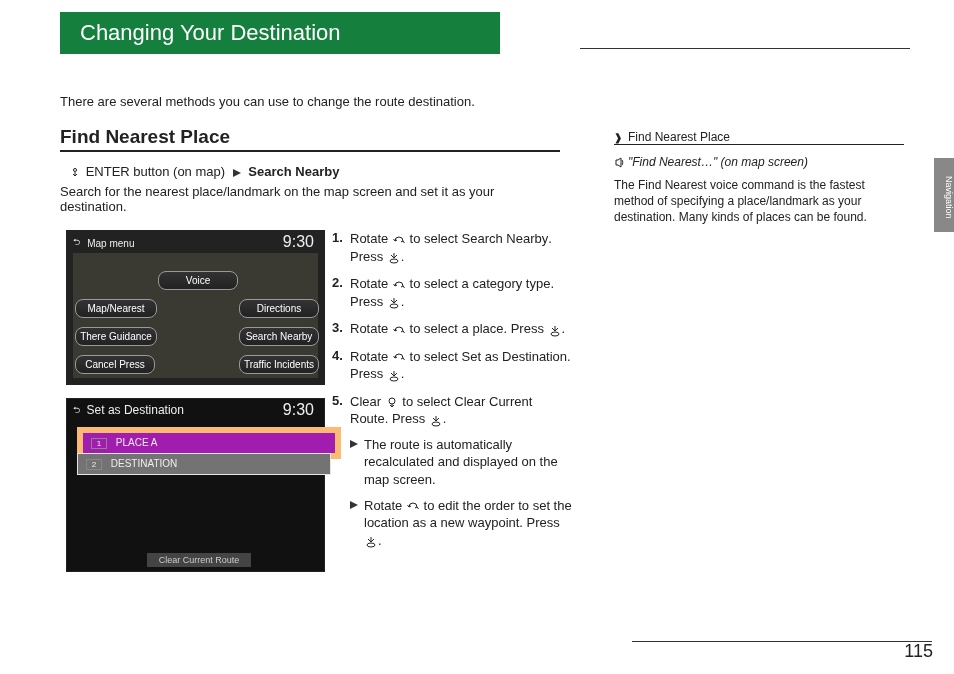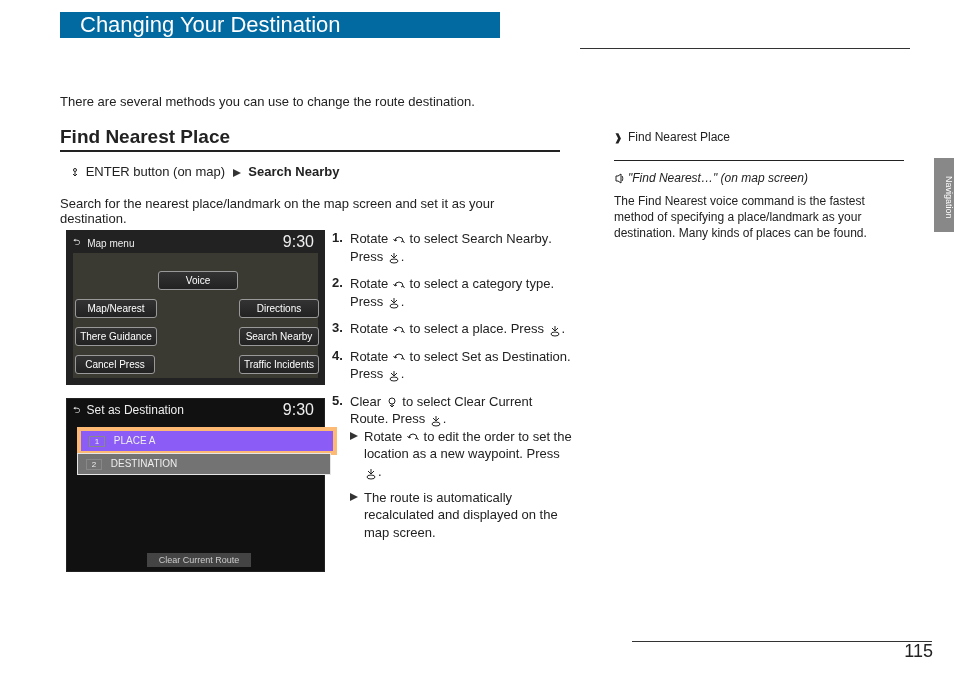--- a/index.html
+++ b/index.html
@@ -1,54 +1,54 @@
 <!DOCTYPE html>
 <html><head>
 <meta charset="utf-8">
 <style>
 body{margin:0;font-family:"Segoe UI",Arial,sans-serif;font-size:13px;color:#222;width:954px;height:674px;background:#fff;position:relative}
 .header{position:absolute;left:60px;top:12px;display:flex}
-.header-bar{background:#0369a1;color:#fff;font-size:22px;font-weight:normal;padding:0 20px;width:440px;box-sizing:border-box}
+.header-bar{background:#15803d;color:#fff;font-size:22px;font-weight:normal;padding:8px 20px;width:440px;box-sizing:border-box}
 .header-line{border-bottom:1px solid #333;position:absolute;left:580px;top:48px;width:330px}
 .intro{position:absolute;left:60px;top:94px;font-size:13px}
 .subhead{position:absolute;left:60px;top:126px;font-size:19px;font-weight:bold;border-bottom:2px solid #222;width:500px;padding-bottom:2px}
 .entryline{position:absolute;left:68px;top:164px;font-size:13px}
 .arrow-r{display:inline-block;width:0;height:0;border-top:4px solid transparent;border-bottom:4px solid transparent;border-left:8px solid #333;vertical-align:middle;margin:0 4px}
-.desc{position:absolute;left:60px;top:196px;width:470px}
+.desc{position:absolute;left:60px;top:184px;width:470px}
 
 .screen1{position:absolute;left:66px;top:230px;width:257px;height:153px;border:1px solid #222;background:#222;color:#eee;font-size:10px}
 .scr-title{position:absolute;left:6px;top:4px;display:flex;align-items:center;gap:4px}
 .scr-clock{position:absolute;right:10px;top:2px;font-size:16px}
 .scr-map{position:absolute;left:6px;top:22px;width:245px;height:125px;background:#3a3a32}
-.scr-btn{position:absolute;background:linear-gradient(#333,#222);border:1px solid #999;border-radius:3px;text-align:center;color:#fff;font-size:10px;padding:3px 0}
+.scr-btn{position:absolute;background:linear-gradient(#333,#222);border:1px solid #999;border-radius:8px;text-align:center;color:#fff;font-size:10px;padding:3px 0}
 .b-voice{left:85px;top:18px;width:78px}
 .b-mg{left:2px;top:46px;width:80px}
 .b-dir{left:166px;top:46px;width:78px}
 .b-pg{left:2px;top:74px;width:80px}
 .b-sn{left:166px;top:74px;width:78px}
 .b-cr{left:2px;top:102px;width:78px}
 .b-ti{left:166px;top:102px;width:78px}
 
 .screen2{position:absolute;left:66px;top:398px;width:257px;height:172px;border:1px solid #222;background:#111;color:#eee;font-size:10px}
 .s2-title{position:absolute;left:6px;top:4px;font-size:12px}
 .s2-clock{position:absolute;right:10px;top:2px;font-size:16px}
-.s2-row1{position:absolute;left:10px;top:28px;width:236px;border:4px solid #fdba74;background:#8b5cf6;padding:4px 8px}
+.s2-row1{position:absolute;left:10px;top:28px;width:236px;border:6px solid #fdba74;background:#a21caf;padding:4px 8px}
 .s2-row2{position:absolute;left:10px;top:54px;width:236px;border:1px solid #e5e5e5;background:#737373;padding:4px 8px}
 .s2-btn{position:absolute;left:80px;bottom:4px;width:100px;background:#444;text-align:center;font-size:9px;color:#ccc;padding:2px}
 
 .steps{position:absolute;left:332px;top:230px;width:240px;font-size:13px}
 .step{display:flex;margin-bottom:10px}
 .step-num{font-weight:bold;width:18px;flex-shrink:0}
 .step-txt{line-height:1.35}
 .step-txt .kw{font-family:Arial}
 .sub-item{display:flex;margin-bottom:8px}
 .sub-arrow{display:inline-block;width:0;height:0;border-top:4px solid transparent;border-bottom:4px solid transparent;border-left:8px solid #333;margin-right:6px;margin-top:4px;flex-shrink:0}
 
 .sidebar{position:absolute;left:614px;top:130px;width:290px;font-size:12px}
-.side-head{font-size:12px;margin-bottom:16px}
+.side-head{font-size:12px;margin-bottom:0}
 .side-rule{border-top:1px solid #222;margin-bottom:10px}
 .side-quote{font-style:italic;margin-bottom:8px}
 .side-body{line-height:1.35;margin-bottom:11px}
 .side-link{font-weight:bold}
 
 .tab{position:absolute;right:0;top:158px;width:20px;height:70px;background:#888;color:#fff;font-size:9px;writing-mode:vertical-rl;text-align:center;padding-top:4px}
 .pagenum{position:absolute;right:21px;bottom:12px;font-size:18px;font-weight:normal}
 .pagerule{position:absolute;right:22px;bottom:32px;width:300px;border-top:1px solid #333}
 
 .icon-rotate,.icon-press,.icon-move,.icon-enter{display:inline-block;width:14px;height:12px;vertical-align:middle}
@@ -162,33 +162,33 @@
   <div class="step">
     <div class="step-num">5.</div>
     <div class="step-txt">
       <span>Clear </span><span class="icon-move"><svg viewBox="0 0 12 12">
             <circle cx="6" cy="4" r="3" fill="none" stroke="#222"></circle>
             <path d="M6 7v3M4 8l2 2 2-2" fill="none" stroke="#222"></path>
           </svg></span><span> to select </span><span class="kw">Clear Current Route</span><span>. Press </span><span class="icon-press"><svg viewBox="0 0 12 12">
             <path d="M6 1v4M3 3l3 3 3-3" fill="none" stroke="#222"></path>
             <ellipse cx="6" cy="9" rx="4" ry="2" fill="none" stroke="#222"></ellipse>
           </svg></span><span>.</span>
+      <div class="sub-item" style="margin-top:8px">
+        <span class="sub-arrow"></span>
+        <span>The route is automatically recalculated and displayed on the map screen.</span>
+      </div>
       <div class="sub-item">
         <span class="sub-arrow"></span>
         <span><span>Rotate </span><span class="icon-rotate"><svg viewBox="0 0 14 12">
                 <path d="M3 6a4 4 0 018 0M3 6l-1.5-2M3 6l2-1M11 6l1.5 2M11 6l-2 1" fill="none" stroke="#222"></path>
               </svg></span><span> to edit the order to set the location as a new waypoint. Press </span><span class="icon-press"><svg viewBox="0 0 12 12">
                 <path d="M6 1v4M3 3l3 3 3-3" fill="none" stroke="#222"></path>
                 <ellipse cx="6" cy="9" rx="4" ry="2" fill="none" stroke="#222"></ellipse>
               </svg></span><span>.</span></span>
       </div>
-      <div class="sub-item" style="margin-top:8px">
-        <span class="sub-arrow"></span>
-        <span>The route is automatically recalculated and displayed on the map screen.</span>
-      </div>
     </div>
   </div>
 </div>
 
 <div class="sidebar">
   <div class="side-head">
     <span class="icon-dq">❱</span><span>Find Nearest Place</span>
   </div>
   <div class="side-rule"></div>
   <div class="side-quote">

